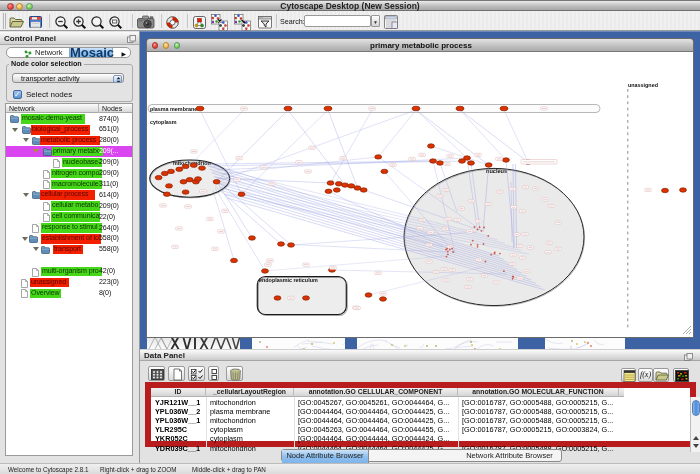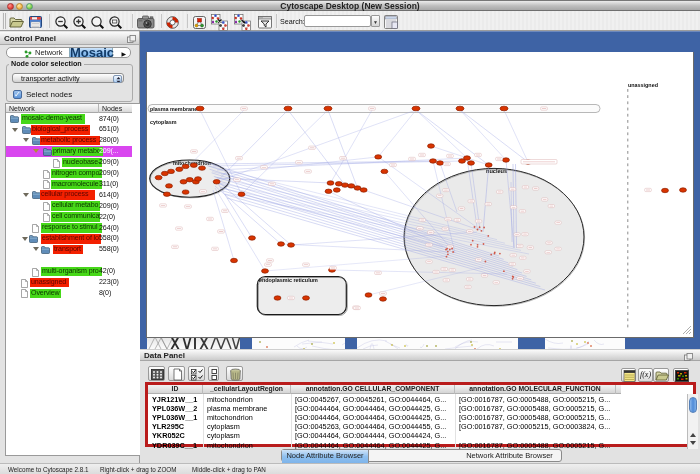--- a/index.html
+++ b/index.html
@@ -20,33 +20,33 @@
 #tab-net{position:absolute;left:28px;top:0px;font-size:7.5px;color:#222;line-height:10px;}
 #tab-arr{position:absolute;right:4px;top:1.5px;font-size:6px;color:#111;}
 #groupbox{left:6px;top:33px;width:127px;height:38px;border:1px solid #ababab;border-radius:3px;}
 #gb-label{left:9px;top:28px;background:#e3e3e3;padding:0 2px;font-size:7.2px;font-weight:bold;color:#111;}
 #dropdown{left:12px;top:42px;width:112px;height:10px;background:linear-gradient(#ffffff,#e2e2e2 70%,#cfcfcf);border:1px solid #8f8f8f;border-radius:3px;}
 #dropdown span{position:absolute;left:8px;top:0;font-size:7.2px;color:#111;line-height:10px;}
 #dd-step{position:absolute;right:1px;top:0.5px;width:9px;height:8px;background:linear-gradient(#f2f7fd,#add0f5);border:0.5px solid #7f96b4;border-radius:2px;overflow:hidden;}
 #dd-step svg{display:block;}
 #cbx{left:13px;top:59px;width:8.5px;height:8.5px;background:linear-gradient(#9fc4ee,#5b93d8);border:1px solid #46699c;border-radius:2px;color:#fff;font-size:8px;line-height:8px;text-align:center;}
 #cbx-lbl{left:26px;top:59px;font-size:8px;color:#111;}
-#treebox{left:5px;top:72px;width:140px;height:353px;background:#fff;border:1px solid #9a9a9a;}
+#treebox{left:5px;top:72px;width:128px;height:353px;background:#fff;border:1px solid #9a9a9a;}
 #treehead{left:0;top:0;width:126px;height:9px;background:linear-gradient(#fbfbfb,#d9d9d9);border-bottom:1px solid #a8a8a8;font-size:7px;color:#222;}
 .trow{position:absolute;left:0;width:126px;height:10.9px;font-size:7.1px;letter-spacing:-0.12px;line-height:10.9px;white-space:nowrap;}
 .chip{position:absolute;top:0.7px;height:9.5px;line-height:9.5px;padding:0 1px;overflow:hidden;}
 .cg{background:#46d818;color:#0c3300;}
 .cr{background:#f32000;color:#5a0500;}
 .tval{position:absolute;left:93px;width:30px;color:#111;}
 .arrow{position:absolute;top:3.2px;width:0;height:0;border-left:3px solid transparent;border-right:3px solid transparent;border-top:4px solid #6f6a5c;}
 #datapanel{left:140px;top:349px;width:560px;height:114px;background:#e2e2e2;}
 #dp-head{left:0;top:0;width:560px;height:12px;background:linear-gradient(#fafafa,#cccccc);border-bottom:1px solid #a5a5a5;border-top:1px solid #cfcfcf;}
 #dp-head span{position:absolute;left:4px;top:0px;font-size:8px;font-weight:bold;color:#222;line-height:12px;}
 .dbtn{position:absolute;background:linear-gradient(#ffffff,#dadada);border:1px solid #9a9a9a;border-radius:2px;}
-#dtable{left:5px;top:33px;width:551px;height:65px;background:#fff;border:3px solid #b91c1c;}
+#dtable{left:5px;top:33px;width:551px;height:65px;background:#fff;border:6px solid #b91c1c;}
 #dthead{position:absolute;left:0;top:0;width:473px;height:8.5px;background:linear-gradient(#f2f2f2,#d5d5d5);border-bottom:1px solid #b0b0b0;}
 .dth{position:absolute;top:0;font-size:6.8px;font-weight:bold;color:#222;line-height:8.5px;text-align:center;border-right:1px solid #bbb;height:8.5px;}
 .drow{position:absolute;left:0;width:540px;height:9.2px;font-size:7.3px;line-height:9.2px;white-space:nowrap;color:#000;}
 .dc{position:absolute;overflow:hidden;}
 #dsb{position:absolute;left:539px;top:9px;width:11px;height:55px;background:#f2f2f2;border-left:1px solid #bbb;}
 #dsb-thumb{position:absolute;left:1px;top:3px;width:8px;height:16px;border-radius:4px;background:linear-gradient(90deg,#8ab6ea,#4f8bd8 50%,#7fb0e8);border:0.5px solid #5580b8;}
 .sbarr{position:absolute;left:1.5px;width:0;height:0;border-left:3.5px solid transparent;border-right:3.5px solid transparent;}
 #dtabs{left:141px;top:100px;height:13px;border:1px solid #8a8a8a;border-radius:3px;background:#f4f4f4;font-size:7.5px;color:#222;}
 .dtab{position:absolute;top:0;height:13px;line-height:12px;text-align:center;border-right:1px solid #8a8a8a;}
 #statusbar{left:0;top:463px;width:700px;height:11px;background:linear-gradient(#efefef,#dcdcdc);border-top:1px solid #bbb;font-size:6.3px;color:#222;}
@@ -416,20 +416,26 @@
           <path d="M44 4 Q37 11 31 11" stroke="#ababdc" stroke-width="0.5" fill="none" opacity="0.55"></path>
           <path d="M26 9 Q26 15 26 8" stroke="#ababdc" stroke-width="0.5" fill="none" opacity="0.55"></path>
           <path d="M32 11 Q37 10 43 7" stroke="#ababdc" stroke-width="0.5" fill="none" opacity="0.55"></path>
           <circle cx="46" cy="9" r="0.8" fill="#cc3300"></circle>
           <circle cx="32" cy="7" r="0.8" fill="#bbaa00"></circle>
           <circle cx="27" cy="4" r="0.8" fill="#888800"></circle>
           <circle cx="43" cy="6" r="0.8" fill="#cc3300"></circle>
           <circle cx="40" cy="5" r="0.8" fill="#bbaa00"></circle>
         </svg></div>
       <div class="abs" id="canvaswin">
+<div id="cw-title">
+<div class="tl" style="left:4.5px;background:radial-gradient(circle at 35% 30%,#ff9890,#e8433a 60%,#b02a22);border:0.5px solid #a33;"></div>
+<div class="tl" style="left:15.5px;background:radial-gradient(circle at 35% 30%,#ffe9a8,#f6b94d 60%,#cf8f2e);border:0.5px solid #b8872f;"></div>
+<div class="tl" style="left:26.5px;background:radial-gradient(circle at 35% 30%,#d2f4b0,#7ed049 60%,#55a22b);border:0.5px solid #597;"></div>
+<span>primary metabolic process</span>
+</div>
 <div id="cw-body">
 <svg width="546" height="285" viewBox="0 0 546 285" style="position:absolute;left:0;top:0">
             <ellipse cx="347" cy="185" rx="90" ry="68.6" fill="#eaeaea" stroke="#222" stroke-width="1"></ellipse>
             <ellipse cx="347.6" cy="185.8" rx="90" ry="68.6" fill="none" stroke="#555" stroke-width="0.8" opacity="0.5"></ellipse>
             <text x="339" y="120.5" font-size="5.6" font-weight="bold" fill="#111">nucleus</text>
             <ellipse cx="42.7" cy="126.6" rx="40" ry="18.6" fill="#ededed" stroke="#1a1a1a" stroke-width="1.1"></ellipse>
             <ellipse cx="43.3" cy="127.3" rx="40" ry="18.6" fill="none" stroke="#555" stroke-width="0.8" opacity="0.5"></ellipse>
             <text x="26" y="112.5" font-size="5.4" font-weight="bold" fill="#111">mitochondrion</text>
             <rect x="110.3" y="224.5" width="89" height="38" rx="8" fill="#ededed" stroke="#1a1a1a" stroke-width="1.2"></rect>
             <rect x="111.3" y="225.5" width="89" height="38" rx="8" fill="none" stroke="#444" stroke-width="1" opacity="0.5"></rect>

